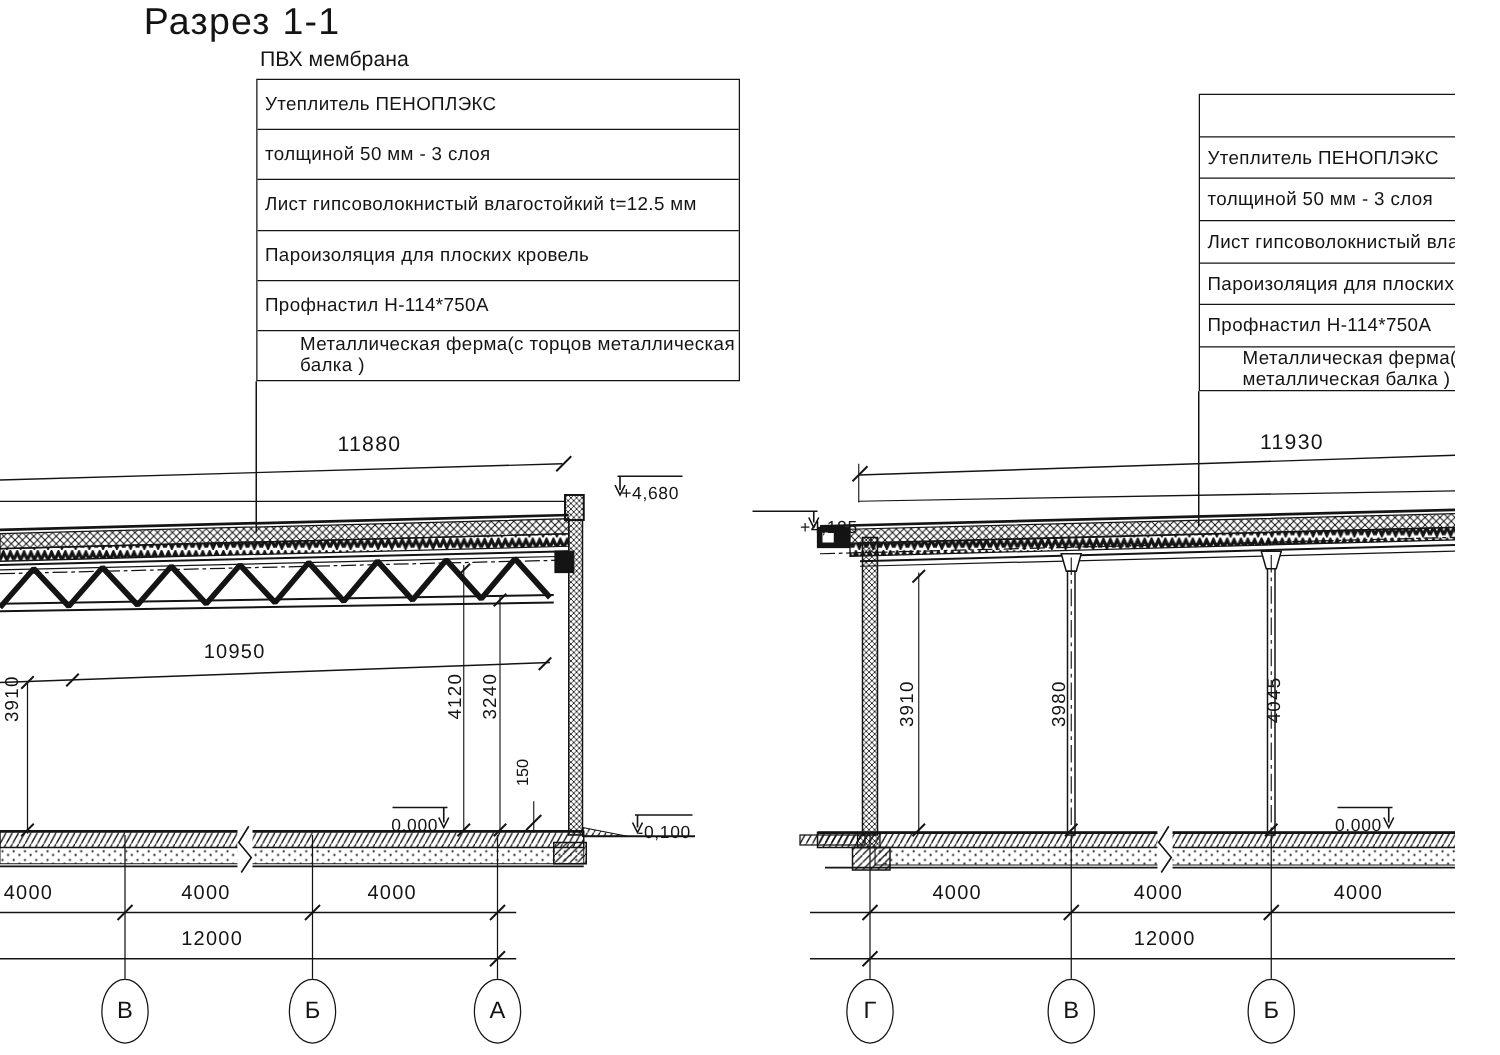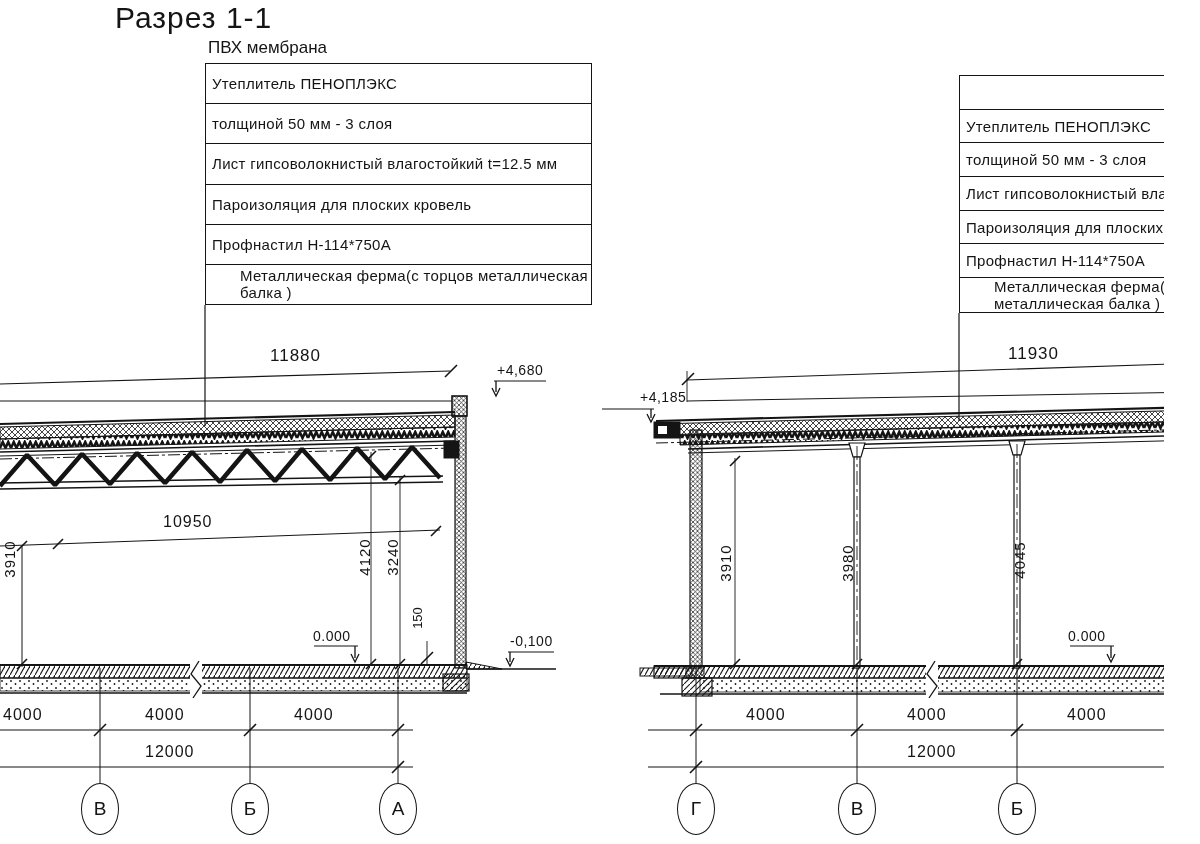--- a/index.html
+++ b/index.html
@@ -4,21 +4,21 @@
 <style>
   html,body{margin:0;padding:0;background:#fff;}
   #canvas{position:relative;width:1164px;height:844px;background:#fff;overflow:hidden;
           font-family:"Liberation Sans",sans-serif;color:#141414;}
   .lbl{position:absolute;white-space:nowrap;color:#141414;}
   .ctr{text-align:left;}
   .rot{transform:rotate(-90deg);}
   .title{font-size:30px;letter-spacing:1px;font-weight:500;}
   .dimh{font-size:17px;letter-spacing:1px;}
   .dimb{font-size:16px;letter-spacing:1px;}
-  .lvl{font-size:14px;letter-spacing:.5px;}
+  .lvl{font-size:14px;letter-spacing:.5px;margin-top:24px;}
   .rotdim{font-size:15px;letter-spacing:1px;width:120px;height:20px;text-align:center;}
   .rotsm{font-size:13px;width:60px;height:18px;text-align:center;}
   .callout{position:absolute;border:1.5px solid #141414;box-sizing:border-box;
            display:flex;flex-direction:column;background:transparent;}
   .callout .row{flex:1;display:flex;align-items:center;padding-left:6px;
                 font-size:15px;letter-spacing:.3px;border-bottom:1.5px solid #141414;box-sizing:border-box;}
   .callout .row:last-child{border-bottom:none;margin-left:28px;}
   .bubble{position:absolute;width:38px;height:52px;border:1.5px solid #141414;border-radius:50%;
           display:flex;align-items:center;justify-content:center;font-size:19px;background:#fff;box-sizing:border-box;}
   svg{position:absolute;left:0;top:0;}

